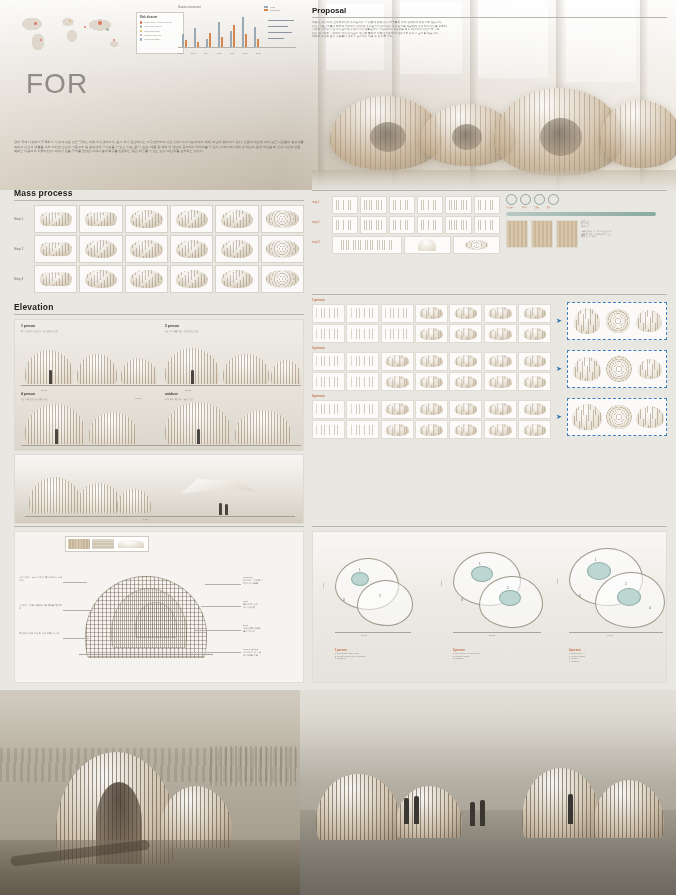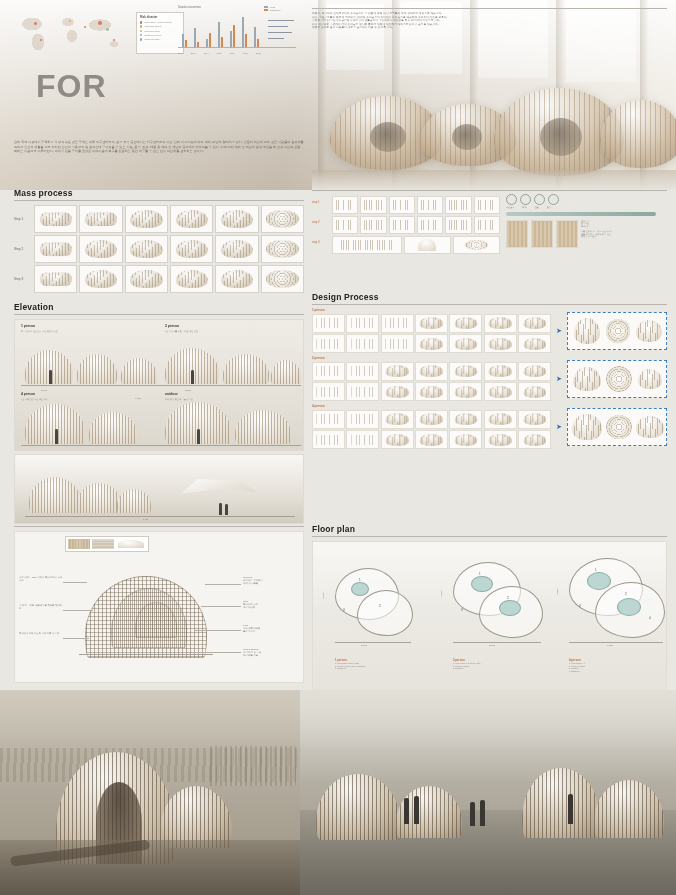--- a/index.html
+++ b/index.html
@@ -47,21 +47,21 @@
   .map-dot.y{background:#d8b04a;}
   .legend-box{position:absolute;border:1px solid #cfcac2;background:rgba(255,255,255,.8);}
 
   
   #minichart{left:178px;top:6px;width:120px;height:52px;}
   .bar{position:absolute;bottom:0;background:#9aa8b4;}
   .bar.o{background:#d2884f;}
   .spark{position:absolute;height:1px;background:#8b96a2;}
 
   
-  #title-for{left:36px;top:68px;font-size:32px;color:#8f8b85;font-weight:bold;letter-spacing:1px;}
+  #title-for{left:26px;top:68px;font-size:28px;color:#8f8b85;font-weight:normal;letter-spacing:1px;}
   #title-main{left:26px;top:106px;font-size:27px;font-weight:bold;color:#1d1b19;letter-spacing:-.3px;}
   #intro-kor{left:14px;top:140px;width:290px;}
 
   
   #proposal{left:312px;top:6px;width:355px;}
   #proposal .hd{font-size:8px;font-weight:bold;color:#25221f;}
 
   
   #massproc{left:14px;top:188px;width:290px;}
   .mp-grid{display:grid;grid-template-columns:18px repeat(6,1fr);gap:2px;margin-top:4px;}
@@ -254,20 +254,21 @@
       <span class="microtxt">2016</span>
       <span class="microtxt">2017</span>
       <span class="microtxt">2018</span>
     </div>
   </div>
 
   <div class="abs" id="title-for">FOR</div>
   <div class="abs kor" id="intro-kor">현재 국제 시장에서 주목하고 가장 아쉬운 것은 주체는 의류 자구센터로서, 쉽고 저가 공간제시는 자구센터로의 시간. 인해 다시기능에 따라 재해, 피난의 형태지고 있다. 본문의 재건에 따라 집은 사람들의 일상생활 속에서 인간적 생활을 새로 지지만 인간적 고통으로 잃 일상간에 무너졌을 수 있는 기능, 물수, 진정, 태풍 등 재해 및 재난의 공포에서 지켜져볼 수 있다. 이에 따라 재해 및 재난이 행성 되었을 때 건강 시간과 선물 폐해는 다음으로 이루어진다. 세대가 있을 주거를 완성한 이해시설에 복구를 진행하는 동안 머무를 수 있는 민시 피난처를 검토하는 것이다.</div>
 
   <div class="abs" id="proposal">
+    <div class="hd">Proposal</div>
     <div class="sectline" style="width:355px;"></div>
     <div style="margin-top:3px;width:352px;">
       <div class="tinytxt">재해시, 피난처의 형태로부터의 주거공간은 그 상황에 맞춰 임시 건축물의 파괴 상태까지 대피소를 제공한다.</div>
       <div class="tinytxt">임시, 고층구조물이 빠르게 건설되고, 대피처 주거공간의 길이에서 주민공간을 제공하며 주거지의 기능을 갖춘다.</div>
       <div class="tinytxt">한정된 기간동안 임시의 공간에서 최소한의 생활공간이 운영되면서 거주성을 확보 최소지지 기능으로 한다.</div>
       <div class="tinytxt">임시 피난처를 구성하는 여러 주거공간 제시를 통하여 재해에 대응하여 대피소로 유도한 공간을 제공한다.</div>
       <div class="tinytxt">재해로 주거를 잃은 사람들이 새로운 공간에서 지낼 수 있도록 한다.</div>
     </div>
   </div>
 
@@ -517,21 +518,20 @@
             <div class="microtxt" style="margin-top:2px;white-space:pre-line;">모듈 단위의 리브 구조가 반복되어
 셸을 구성하고, 내부에 최소 생활
 공간이 확보된다.</div>
           </div>
         </div>
       </div>
     </div>
   </div>
 
   <div class="abs" id="process">
-    <div class="sectitle">Design Process</div>
     <div class="sectline"></div>
 
     <div class="dp-sec">
       <div class="dp-head">1 person</div>
       <div style="display:flex;gap:3px;align-items:flex-start;">
         <div style="flex:1;">
           <div class="dp-grid" style="grid-template-columns:repeat(7,1fr);">
             <div class="dp-cell">
                 <div class="dp-ln"></div>
               </div>
@@ -708,21 +708,20 @@
             <div class="abs" style="left:4px;top:5px;width:30px;height:26px;border-radius:50% 50% 42% 42%/60% 60% 40% 40%;background:repeating-linear-gradient(88deg,rgba(150,132,106,.5) 0 .6px,rgba(255,255,255,0) .6px 2.4px),radial-gradient(ellipse at 42% 28%,#fff,#ddd2bf);"></div>
             <div class="abs" style="left:38px;top:6px;width:26px;height:24px;border-radius:50%;background:repeating-radial-gradient(circle,rgba(150,132,106,.42) 0 .6px,rgba(255,255,255,0) .6px 2.4px),radial-gradient(circle,#fff,#ddd2bf);"></div>
             <div class="abs" style="left:68px;top:7px;width:28px;height:22px;border-radius:48% 52% 40% 40%/58% 58% 42% 42%;background:repeating-linear-gradient(88deg,rgba(150,132,106,.5) 0 .6px,rgba(255,255,255,0) .6px 2.4px),radial-gradient(ellipse at 42% 28%,#fff,#ddd2bf);"></div>
           </div>
         </div>
       </div>
     </div>
   </div>
 
   <div class="abs" id="floorplan">
-    <div class="sectitle">Floor plan</div>
     <div class="sectline"></div>
     <div id="fp-img">
       <div class="abs mist"></div>
 
       <div class="fp-blob" style="left:22px;top:26px;width:62px;height:50px;"></div>
       <div class="fp-blob" style="left:44px;top:48px;width:54px;height:44px;"></div>
       <div class="fp-core" style="left:38px;top:40px;width:16px;height:12px;"></div>
       <div class="fp-num" style="left:46px;top:36px;">1</div>
       <div class="fp-num" style="left:66px;top:62px;">2</div>
       <div class="fp-num" style="left:30px;top:66px;">3</div>

